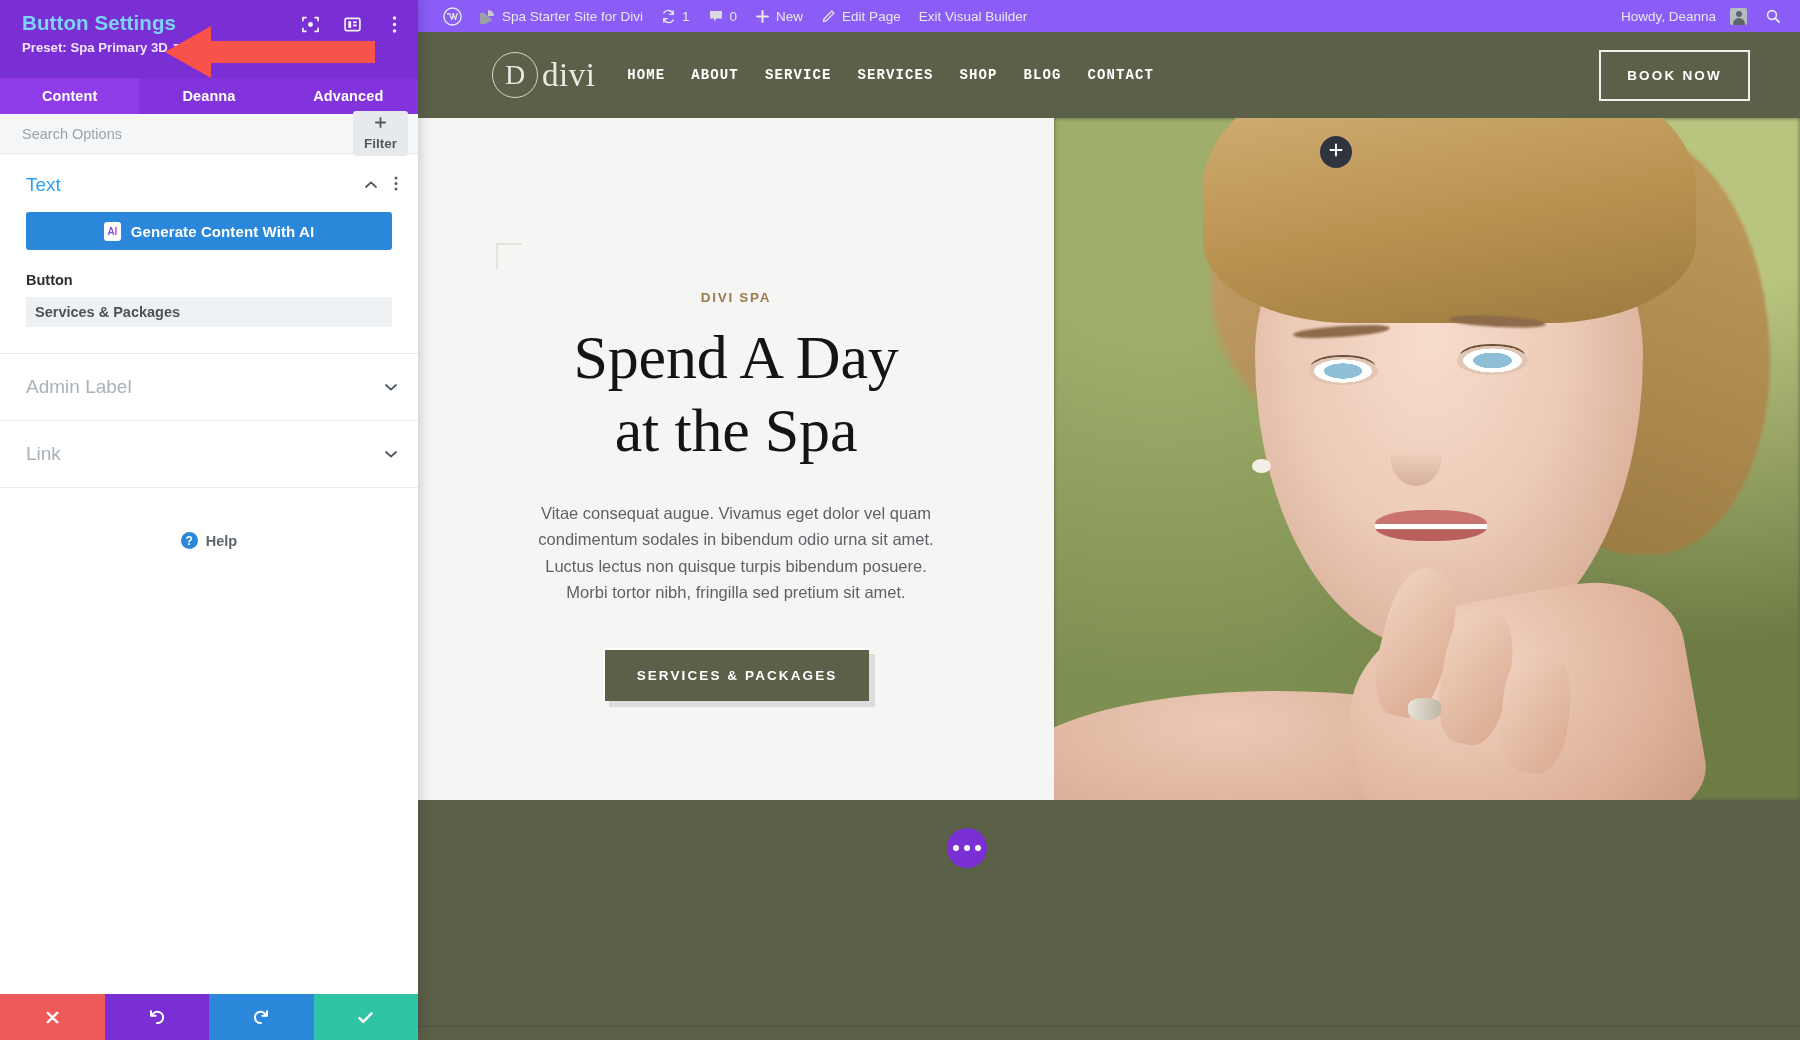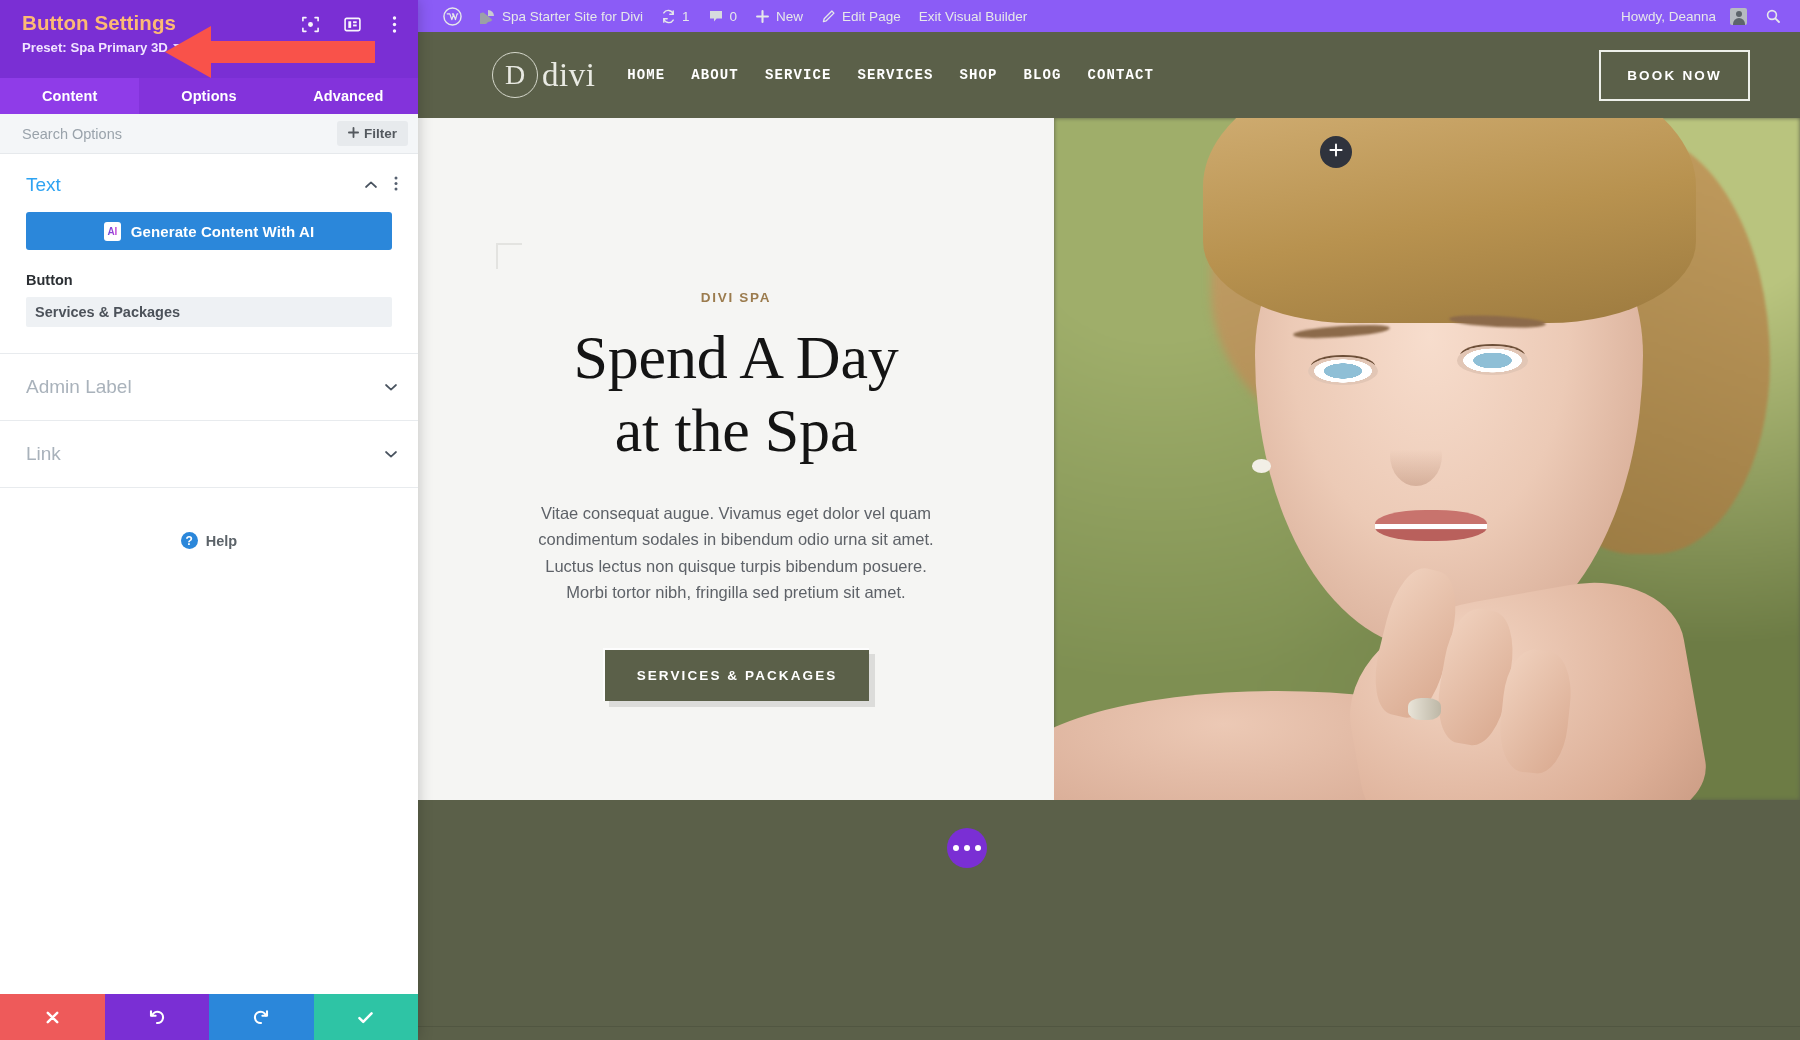--- a/index.html
+++ b/index.html
@@ -23,21 +23,21 @@
     box-shadow: 0 0 14px rgba(0,0,0,.22);
   }
   .sp-header {
     background: #7a2fd4;
     height: 78px;
     position: relative;
     padding: 11px 18px 0 22px;
     flex: 0 0 auto;
   }
   .sp-title {
-    color: #fdba74; font-size: 20.5px; font-weight: 700;
+    color: #7dd3fc; font-size: 20.5px; font-weight: 700;
     letter-spacing: .1px; line-height: 1.2;
   }
   .sp-preset {
     color: #f1e4ff; font-size: 13.2px; font-weight: 600;
     margin-top: 4px; display: flex; align-items: center; gap: 5px;
   }
   .caret-down {
     width: 0; height: 0; display:inline-block;
     border-left: 4px solid transparent;
     border-right: 4px solid transparent;
@@ -68,21 +68,21 @@
     flex: 0 0 auto; position: relative;
   }
   .sp-search-input {
     border: 0; background: transparent; outline: none; flex: 1;
     font-family: inherit; font-size: 14.5px; color: #5c6369;
   }
   .sp-search-input::placeholder { color: #9aa3ab; }
   .sp-filter-btn {
     background: #e7eaed; color: #54595f; border-radius: 3px;
     font-size: 13.5px; font-weight: 600; padding: 5px 11px;
-    display: flex; align-items: center; gap: 5px; cursor: pointer;
+    display: flex; align-items: center; gap: 5px; cursor: pointer; flex-direction: column;
   }
 
   .sp-body { flex: 1 1 auto; overflow: hidden; background: #fff; }
 
   .sec-head {
     display: flex; align-items: center;
     padding: 20px 20px 16px 26px;
   }
   .sec-title { font-size: 19px; color: #2ea3f2; font-weight: 400; flex: 1; }
   .sec-title.collapsed { color: #a9b2bb; }
@@ -528,21 +528,21 @@
             <circle cx="2.5" cy="3" r="1.7" fill="#fff"></circle>
             <circle cx="2.5" cy="9.5" r="1.7" fill="#fff"></circle>
             <circle cx="2.5" cy="16" r="1.7" fill="#fff"></circle>
           </svg>
         </span>
       </div>
     </div>
 
     <div class="sp-tabs">
       <div class="sp-tab active">Content</div>
-      <div class="sp-tab">Options</div>
+      <div class="sp-tab">Deanna</div>
       <div class="sp-tab">Advanced</div>
     </div>
 
     <div class="sp-search">
       <input class="sp-search-input" placeholder="Search Options" style="">
       <div class="sp-filter-btn">
         <span>
           <svg width="11" height="11" viewBox="0 0 12 12">
               <path d="M6 1v10M1 6h10" stroke="#54595f" stroke-width="2" stroke-linecap="round"></path>
             </svg>

